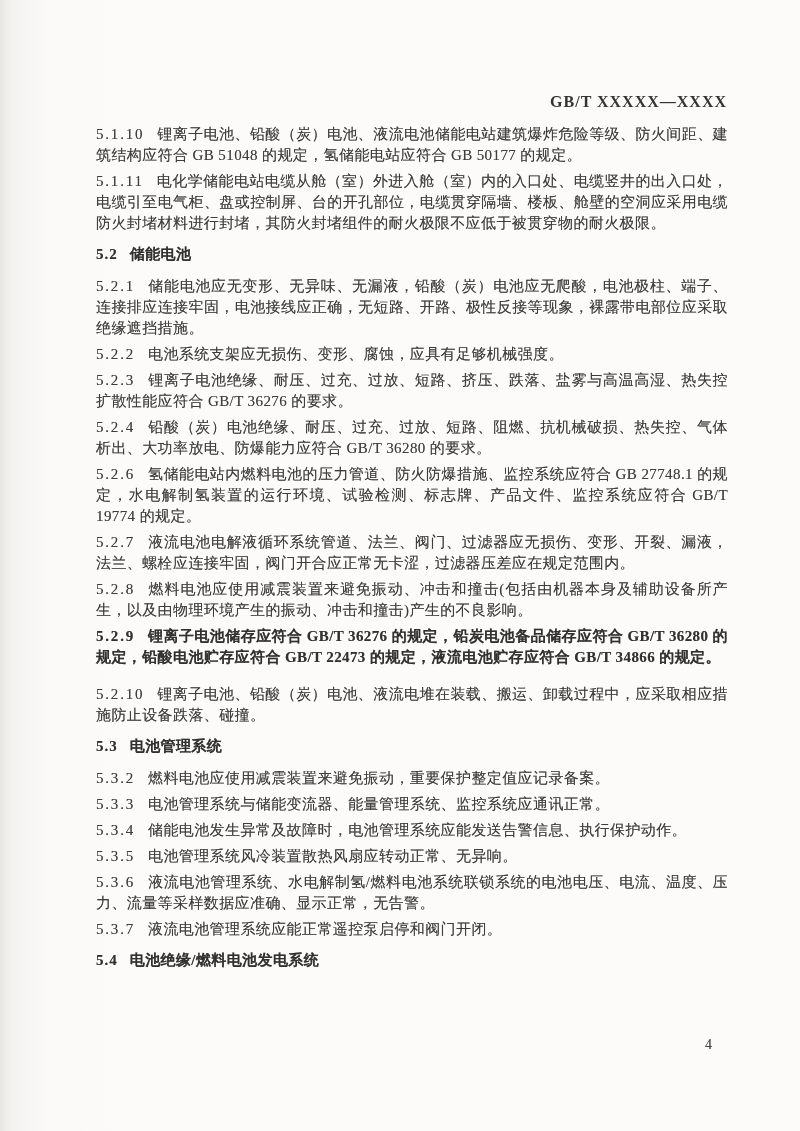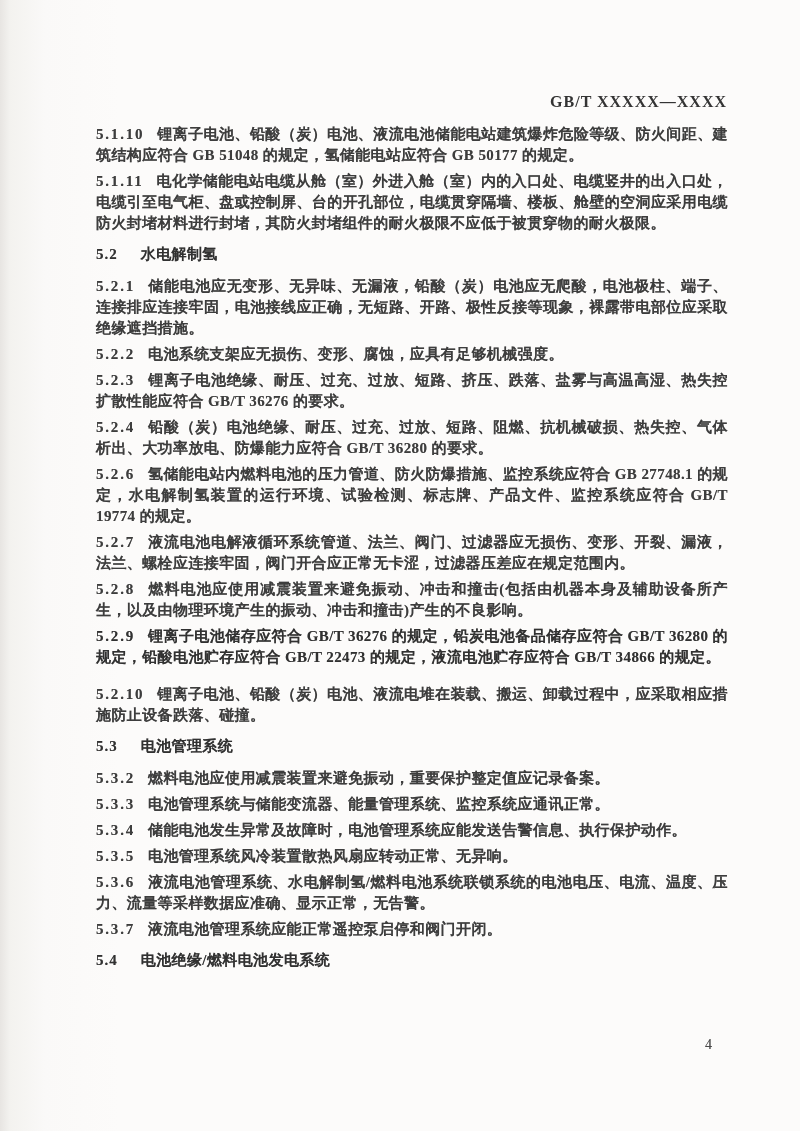--- a/index.html
+++ b/index.html
@@ -35,41 +35,40 @@
     left: 96px;
     width: 632px;
   }
   p.clause, p.heading {
     margin: 0 0 5px 0;
     font-size: 15px;
     line-height: 21px;
     text-align: justify;
     letter-spacing: 0.4px;
     text-shadow: 0 0 0.6px rgba(70,70,70,0.55);
-    font-weight: bold;
   }
   p.heading {
     margin: 10px 0 11px 0;
     font-weight: bold;
     text-align: left;
     color: #313131;
   }
   p.clause.bold {
     font-weight: bold;
     color: #313131;
     margin-top: 3px;
     margin-bottom: 16px;
   }
   p.clause.space-before { margin-top: 3px; }
   .num {
     letter-spacing: 1.8px;
     margin-right: 13px;
     white-space: nowrap;
   }
-  p.heading .num { margin-right: 23px; letter-spacing: 1px; }
+  p.heading .num { margin-right: 12px; letter-spacing: 1px; }
   .page-number {
     position: absolute;
     top: 1037px;
     right: 88px;
     font-size: 14px;
     color: #4a4a4a;
     text-shadow: 0 0 0.6px rgba(70,70,70,0.5);
   }
 </style>
 </head>
@@ -78,21 +77,21 @@
 <div class="page">
 
   <div class="doc-header">GB/T XXXXX—XXXX</div>
 
   <div class="content">
 
     <p class="clause"><span class="num">5.1.10</span><span class="txt">锂离子电池、铅酸（炭）电池、液流电池储能电站建筑爆炸危险等级、防火间距、建筑结构应符合 GB 51048 的规定，氢储能电站应符合 GB 50177 的规定。</span></p>
 
     <p class="clause"><span class="num">5.1.11</span><span class="txt">电化学储能电站电缆从舱（室）外进入舱（室）内的入口处、电缆竖井的出入口处，电缆引至电气柜、盘或控制屏、台的开孔部位，电缆贯穿隔墙、楼板、舱壁的空洞应采用电缆防火封堵材料进行封堵，其防火封堵组件的耐火极限不应低于被贯穿物的耐火极限。</span></p>
 
-    <p class="heading"><span class="num">5.2</span><span class="txt">水电解制氢</span></p>
+    <p class="heading"><span class="num">5.2</span><span class="txt">储能电池</span></p>
 
     <p class="clause"><span class="num">5.2.1</span><span class="txt">储能电池应无变形、无异味、无漏液，铅酸（炭）电池应无爬酸，电池极柱、端子、连接排应连接牢固，电池接线应正确，无短路、开路、极性反接等现象，裸露带电部位应采取绝缘遮挡措施。</span></p>
 
     <p class="clause"><span class="num">5.2.2</span><span class="txt">电池系统支架应无损伤、变形、腐蚀，应具有足够机械强度。</span></p>
 
     <p class="clause"><span class="num">5.2.3</span><span class="txt">锂离子电池绝缘、耐压、过充、过放、短路、挤压、跌落、盐雾与高温高湿、热失控扩散性能应符合 GB/T 36276 的要求。</span></p>
 
     <p class="clause"><span class="num">5.2.4</span><span class="txt">铅酸（炭）电池绝缘、耐压、过充、过放、短路、阻燃、抗机械破损、热失控、气体析出、大功率放电、防爆能力应符合 GB/T 36280 的要求。</span></p>
 
 

